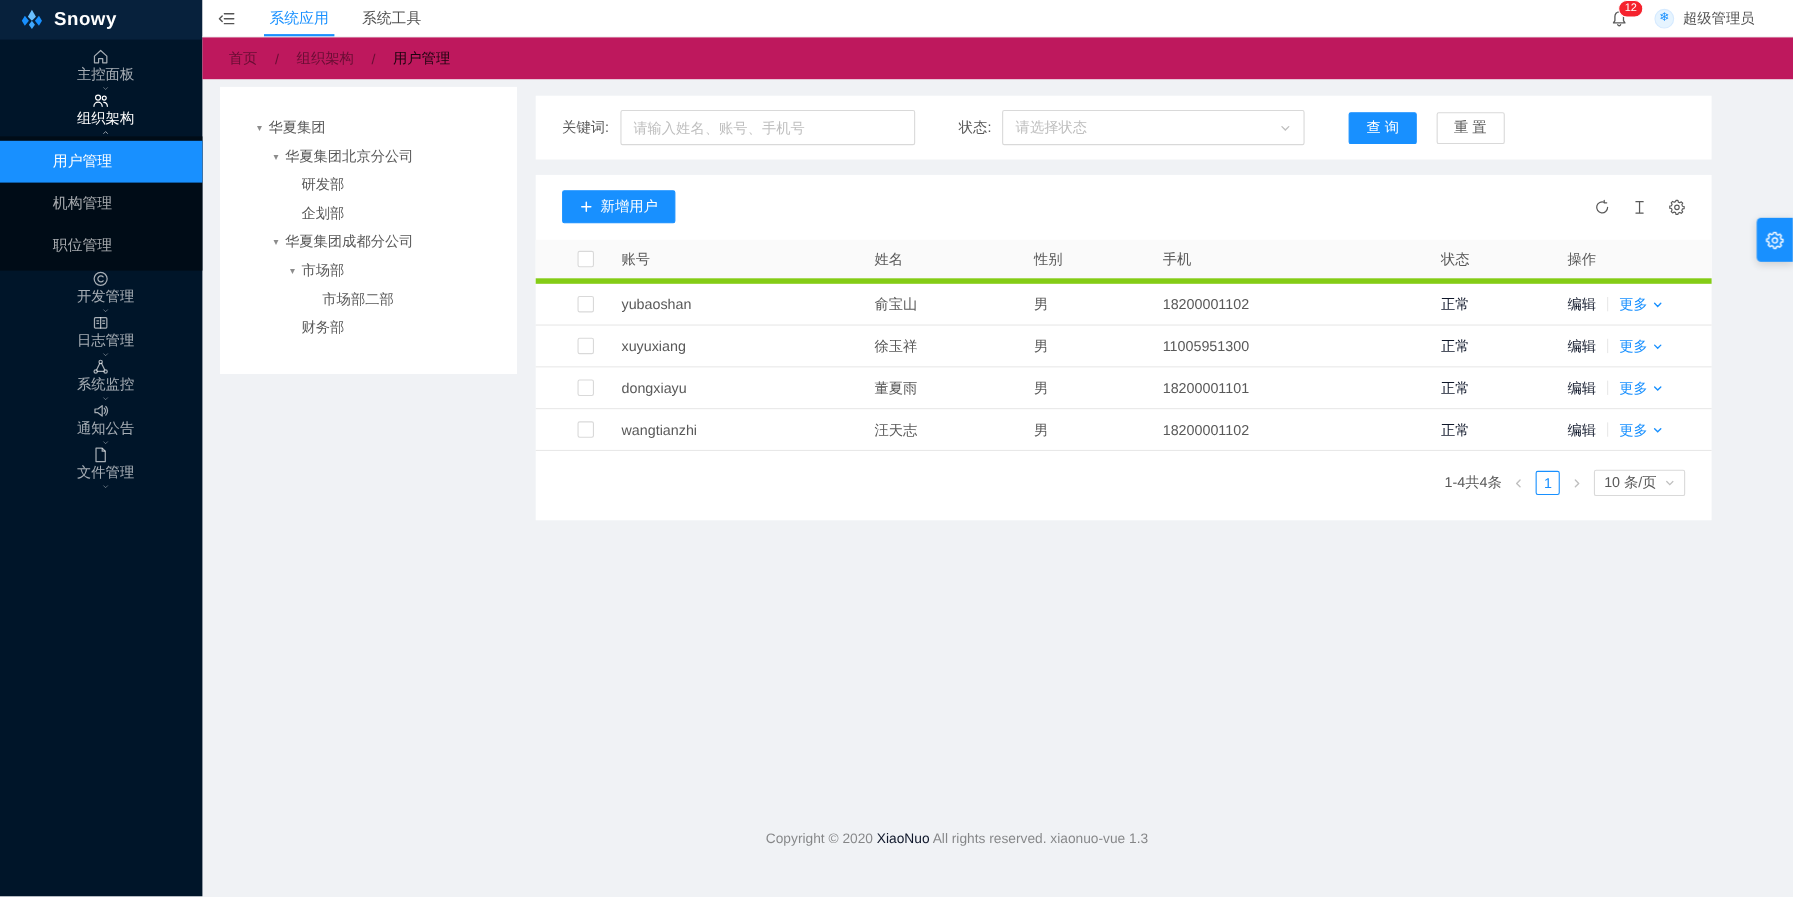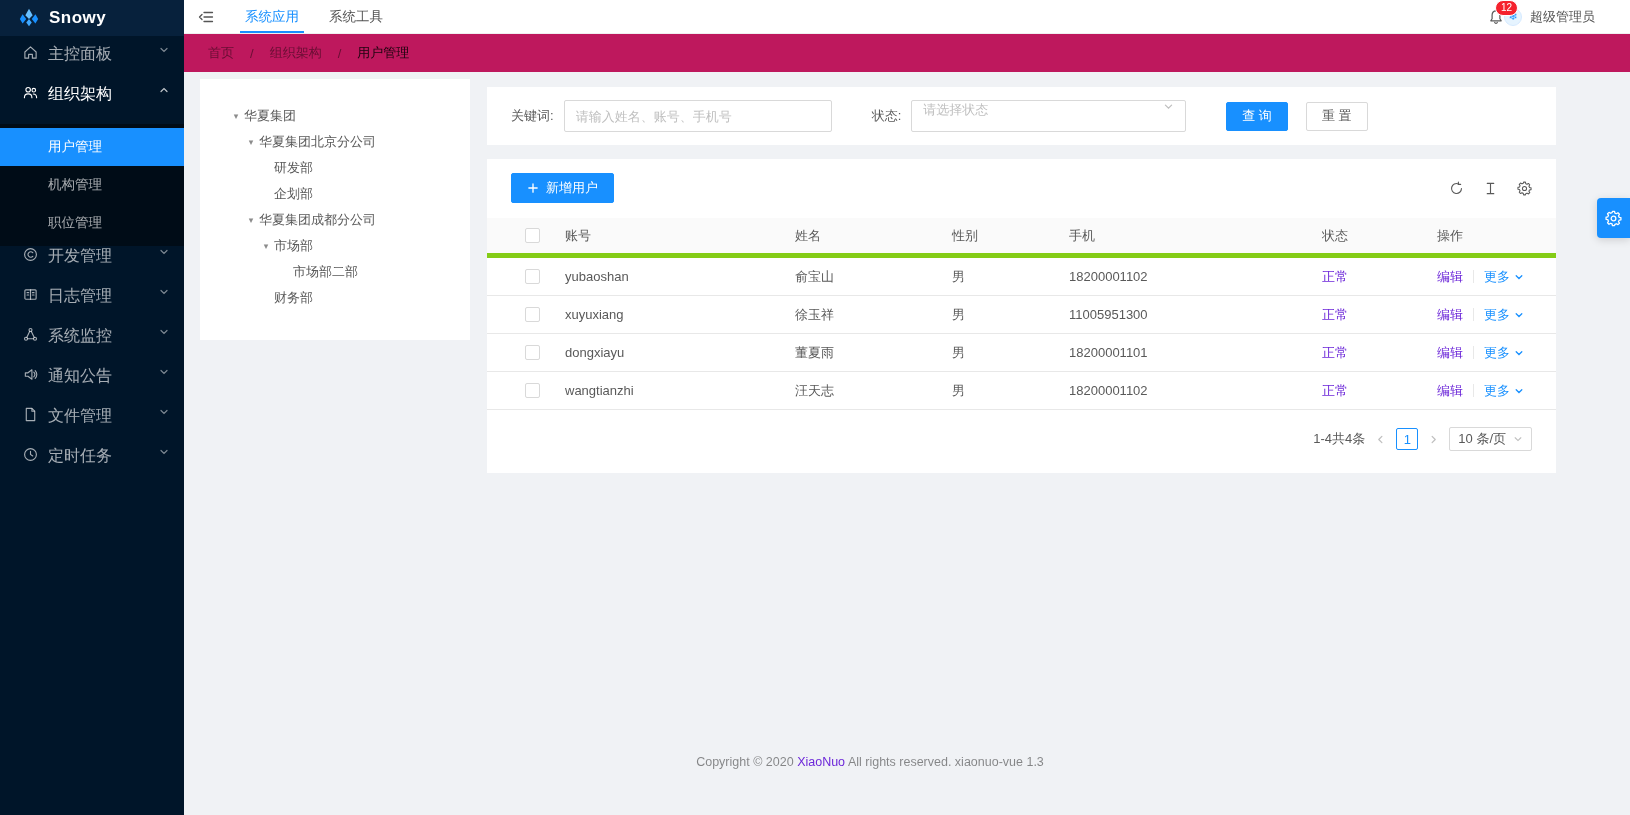--- a/index.html
+++ b/index.html
@@ -5,39 +5,39 @@
   * { margin:0; padding:0; box-sizing:border-box; }
   html,body { width:1630px; height:815px; overflow:hidden; }
   body { font-family:"Liberation Sans","DejaVu Sans",sans-serif; background:#f0f2f5; }
   .app { display:flex; width:1630px; height:815px; }
 
   
   .sidebar { width:184px; flex-shrink:0; background:#001529; color:rgba(255,255,255,.65); display:flex; flex-direction:column; }
   .logo { height:36px; background:#07213c; display:flex; align-items:center; padding-left:18px; gap:9px; flex-shrink:0; }
   .logo-text { color:#fff; font-size:17px; font-weight:bold; letter-spacing:.5px; }
   .menu { padding-top:8px; }
-  .menu-item { height:40px; display:flex; align-items:flex-start; padding:0 14px 0 22px; font-size:16px; cursor:pointer; }
+  .menu-item { height:40px; display:flex; align-items:center; padding:0 14px 0 22px; font-size:13px; cursor:pointer;flex-direction:column; }
   .menu-item.open { color:#fff; }
   .mi-icon { width:16px; height:16px; margin-right:10px; display:flex; align-items:center; justify-content:center; }
   .mi-label { flex:1; }
   .mi-chevron { width:12px; height:12px; opacity:.75; }
   .submenu { background:#000c17; padding:4px 0; }
   .submenu-item { height:38px; display:flex; align-items:center; padding-left:48px; font-size:13.5px; cursor:pointer; color:rgba(255,255,255,.65); }
   .submenu-item.selected { background:#1890ff; color:#fff; }
   svg.ic { display:block; }
 
   
   .main { flex:1; display:flex; flex-direction:column; min-width:0; }
   .topbar { height:34px; background:#fff; display:flex; align-items:center; padding:0 35px 0 14px; border-bottom:1px solid #f0f0f0; flex-shrink:0; }
   .fold-btn { color:#555; margin-right:16px; cursor:pointer; display:flex; }
   .tabs { display:flex; height:100%; }
   .tab { padding:0 15px; display:flex; align-items:center; font-size:13.5px; color:rgba(0,0,0,.7); position:relative; cursor:pointer; }
   .tab.active { color:#1890ff; }
   .tab.active::after { content:""; position:absolute; left:10px; right:10px; bottom:0; height:2px; background:#1890ff; }
-  .topbar-right { margin-left:auto; display:flex; align-items:center; }
+  .topbar-right { margin-left:auto; display:flex; align-items:center; gap:24px; }
   .bell-wrap { position:relative; cursor:pointer; color:#595959; display:flex; }
   .badge { position:absolute; top:-9px; left:7px; background:#f5222d; color:#fff; font-size:10px; line-height:12px; border-radius:8px; padding:1px 5px; border:1px solid #fff; }
   .user-wrap { display:flex; align-items:center; gap:8px; cursor:pointer; }
   .avatar { width:18px; height:18px; border-radius:50%; background:#e6f4ff; border:1px solid #d6eaff; color:#1890ff; display:flex; align-items:center; justify-content:center; font-size:11px; line-height:1; }
   .username { font-size:13px; color:rgba(0,0,0,.7); }
 
   .breadcrumb { height:38px; background:#be185d; display:flex; align-items:center; padding-left:24px; font-size:13px; color:rgba(0,0,0,.45); gap:16px; flex-shrink:0; }
   .breadcrumb .bc-link { cursor:pointer; }
   .breadcrumb .current { color:rgba(0,0,0,.85); }
 
@@ -45,21 +45,21 @@
   .content { flex:1; display:flex; align-items:flex-start; padding:7px 0 0 16px; position:relative; }
   .tree-card { width:270px; height:261px; background:#fff; padding:24px 14px; flex-shrink:0; }
   .tree-row { height:26px; display:flex; align-items:center; font-size:13px; color:#595959; cursor:pointer; }
   .tree-caret { width:16px; font-size:9px; color:#8c8c8c; text-align:center; flex-shrink:0; }
 
   .right-col { flex:1; margin:8px 74px 0 17px; display:flex; flex-direction:column; min-width:0; }
   .search-card { background:#fff; height:58px; display:flex; align-items:center; padding:0 24px; }
   .f-label { font-size:13px; color:#595959; margin-right:10px; }
   .f-input { width:268px; height:32px; border:1px solid #d9d9d9; border-radius:2px; padding:0 11px; font-size:13px; color:#595959; font-family:inherit; outline:none; }
   .f-input::placeholder { color:#bfbfbf; }
-  .f-select { width:275px; height:32px; border:1px solid #d9d9d9; border-radius:2px; padding:0 11px; display:flex; justify-content:space-between; font-size:13px; color:#bfbfbf; cursor:pointer; background:#fff; }
+  .f-select { width:275px; height:32px; border:1px solid #d9d9d9; border-radius:2px; padding:0 11px; display:flex; align-items:center; justify-content:space-between; font-size:13px; color:#bfbfbf; cursor:pointer; background:#fff; }
   .f-status-label { margin-left:40px; }
   .btn { height:29px; border-radius:2px; font-size:13px; display:inline-flex; align-items:center; justify-content:center; cursor:pointer; font-family:inherit; }
   .btn-primary { background:#1890ff; color:#fff; border:1px solid #1890ff; padding:0 15px; }
   .btn-default { background:#fff; color:#595959; border:1px solid #d9d9d9; padding:0 15px; }
   .btn-search { margin-left:40px; }
   .btn-reset { margin-left:18px; }
 
   .table-card { background:#fff; margin-top:14px; padding:14px 0 22px; }
   .tc-toolbar { display:flex; align-items:center; padding:0 24px; }
   .btn-add { height:30px; gap:7px; }
@@ -67,25 +67,25 @@
   .tool-ic { cursor:pointer; display:flex; font-size:15px; line-height:1; color:#595959; }
 
   .tbl { margin-top:15px; font-size:13px; }
   .t-row { display:flex; align-items:center; padding:0 24px; }
   .t-head { height:40px; background:#fafafa; color:#595959; border-bottom:5px solid #84cc16; }
   .t-body-row { height:38px; color:#595959; border-bottom:1px solid #e8e8e8; }
   .c-check { width:54px; display:flex; }
   .checkbox { width:15px; height:15px; border:1px solid #d9d9d9; border-radius:2px; background:#fff; margin-left:14px; cursor:pointer; }
   .c-account { width:230px; }
   .c-name { width:145px; }
-  .c-gender { width:117px;margin-left:12px; }
+  .c-gender { width:117px; }
   .c-phone { width:253px; }
   .c-status { width:115px; }
   .c-actions { flex:1; display:flex; align-items:center; }
-  .link { color:#6d28d9; cursor:pointer; }
+  .link { color:#0f172a; cursor:pointer; }
   .act-divider { width:1px; height:13px; background:#e8e8e8; margin:0 10px; }
   .more-wrap { display:flex; align-items:center; gap:4px; color:#1890ff; cursor:pointer; }
 
   .pagination { display:flex; justify-content:flex-end; align-items:center; padding-right:24px; margin-top:17px; gap:10px; font-size:13px; color:#595959; }
   .pg-arrow { color:#bfbfbf; display:flex; cursor:pointer; }
   .pg-page { width:22px; height:22px; border:1px solid #1890ff; border-radius:2px; color:#1890ff; display:flex; align-items:center; justify-content:center; cursor:pointer; background:#fff; }
   .pg-size { height:24px; border:1px solid #d9d9d9; border-radius:2px; padding:0 8px; display:flex; align-items:center; gap:7px; cursor:pointer; background:#fff; }
   .pg-size .chev { color:#bfbfbf; display:flex; }
 
   .footer { position:absolute; top:683px; left:0; right:74px; text-align:center; font-size:12.5px; color:rgba(0,0,0,.45); }
@@ -211,32 +211,20 @@
               <path d="M3.5 1.5h6l3 3v10h-9v-13z"></path>
               <path d="M9.5 1.5v3h3"></path>
             </svg>
         </span>
         <span class="mi-label">文件管理</span>
         <svg class="mi-chevron" viewBox="0 0 16 16" fill="none" stroke="currentColor" stroke-width="1.6" stroke-linecap="round">
             <path d="M4 6l4 4 4-4"></path>
           </svg>
       </div>
 
-      <div class="menu-item">
-        <span class="mi-icon">
-          <svg class="ic" width="15" height="15" viewBox="0 0 16 16" fill="none" stroke="currentColor" stroke-width="1.2" stroke-linecap="round">
-              <circle cx="8" cy="8" r="6.3"></circle>
-              <path d="M8 4.5V8l2.4 1.6"></path>
-            </svg>
-        </span>
-        <span class="mi-label">定时任务</span>
-        <svg class="mi-chevron" viewBox="0 0 16 16" fill="none" stroke="currentColor" stroke-width="1.6" stroke-linecap="round">
-            <path d="M4 6l4 4 4-4"></path>
-          </svg>
-      </div>
 
     </nav>
   </aside>
 
   <div class="main">
 
     <header class="topbar">
       <span class="fold-btn">
         <svg class="ic" width="16" height="16" viewBox="0 0 16 16" fill="none" stroke="currentColor" stroke-width="1.3" stroke-linecap="round">
             <path d="M6 3.5h8.5M6 8h8.5M6 12.5h8.5"></path>

